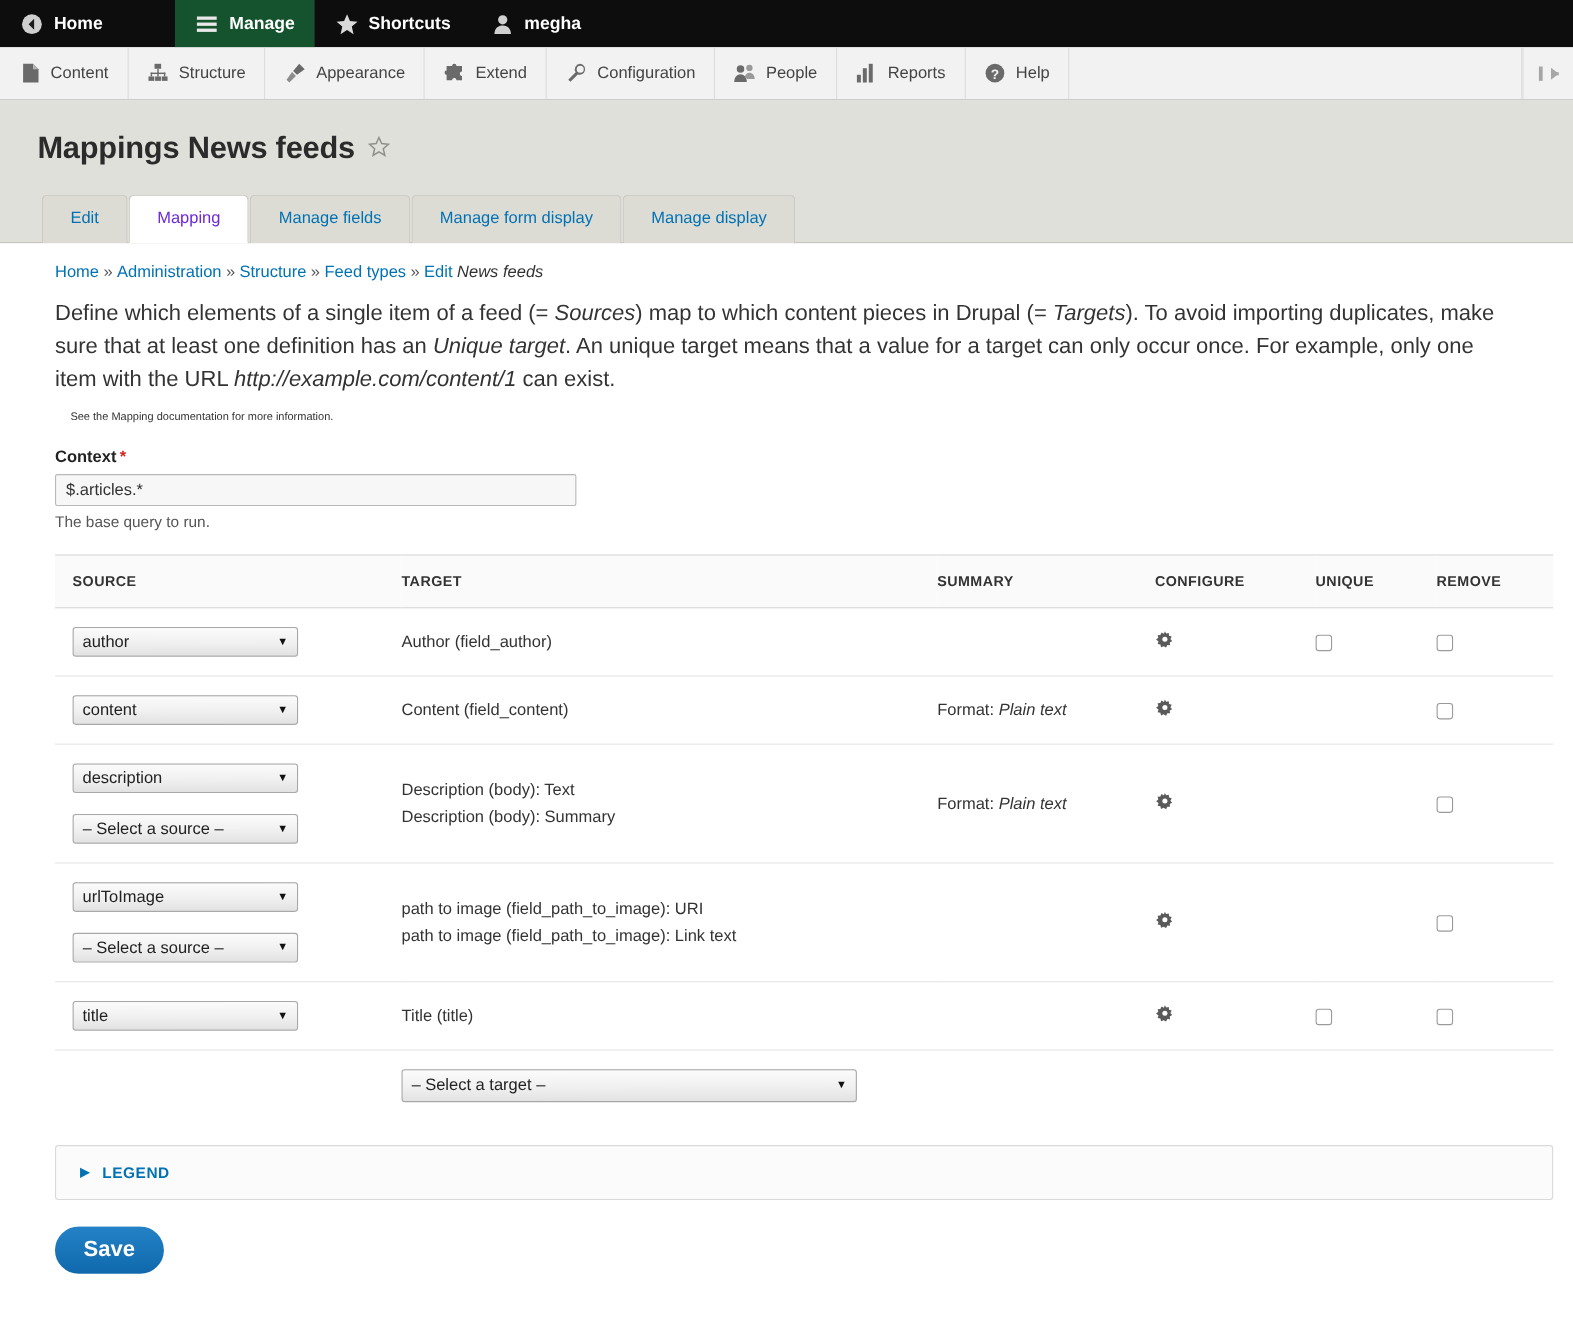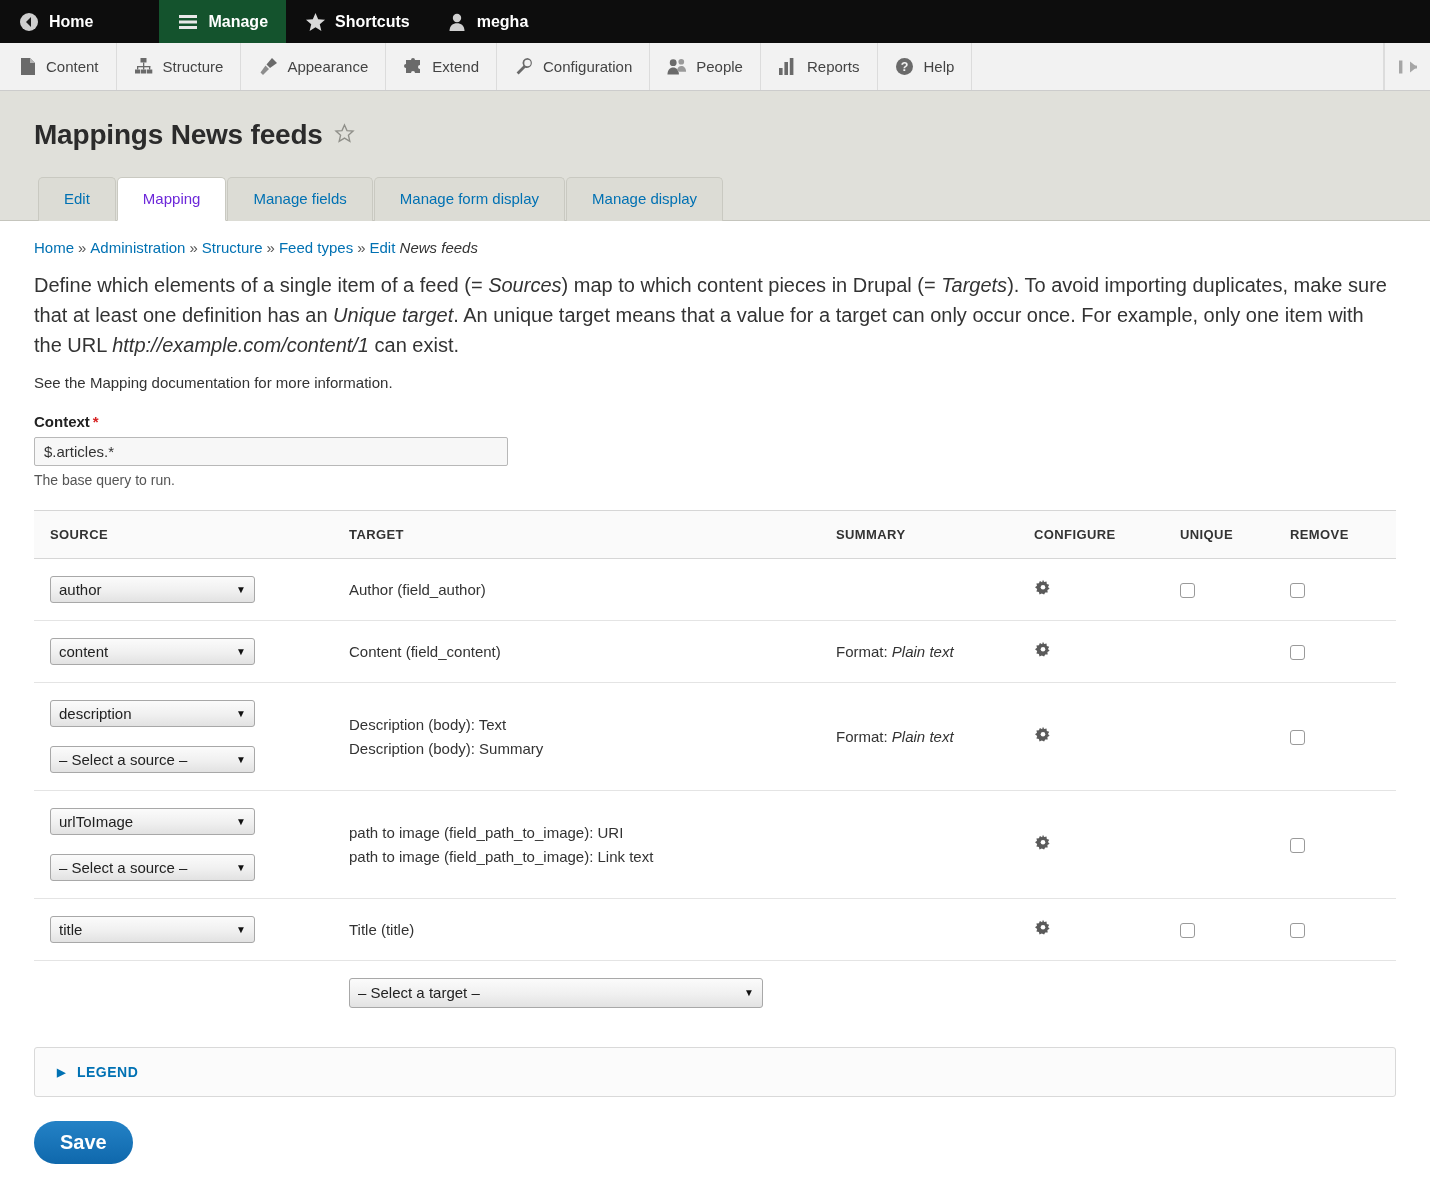--- a/index.html
+++ b/index.html
@@ -102,29 +102,29 @@
     background: #fff;
     color: #6d28d9;
     font-weight: normal;
     border-color: #c9c9c1;
     border-bottom: 1px solid #fff;
     position: relative;
     z-index: 2;
   }
 
   
-  .content { padding: 0 34px; }
+  .content { padding: 0 50px; }
   .breadcrumb { margin: 18px 0 14px 0; font-size: 15px; color: #333; }
   .breadcrumb a { color: #0071b3; text-decoration: none; cursor:pointer; }
   .breadcrumb .sep { color: #555; margin: 0 4px; }
   .breadcrumb em { font-style: italic; color:#333; }
 
   .intro { margin: 0 0 14px 0; line-height: 1.5; font-size: 20px; max-width: 1370px; }
   .intro em { font-style: italic; }
-  .intro-2 { margin: 0 0 22px 0; font-size: 15px; }
+  .intro-2 { margin: 0 0 22px 14px; font-size: 10px; }
 
   
   .field-label {
     font-weight: bold;
     font-size: 15px;
     margin-bottom: 7px;
     color: #222;
   }
   .req { color: #d72222; margin-left: 3px; }
   .text-input {

